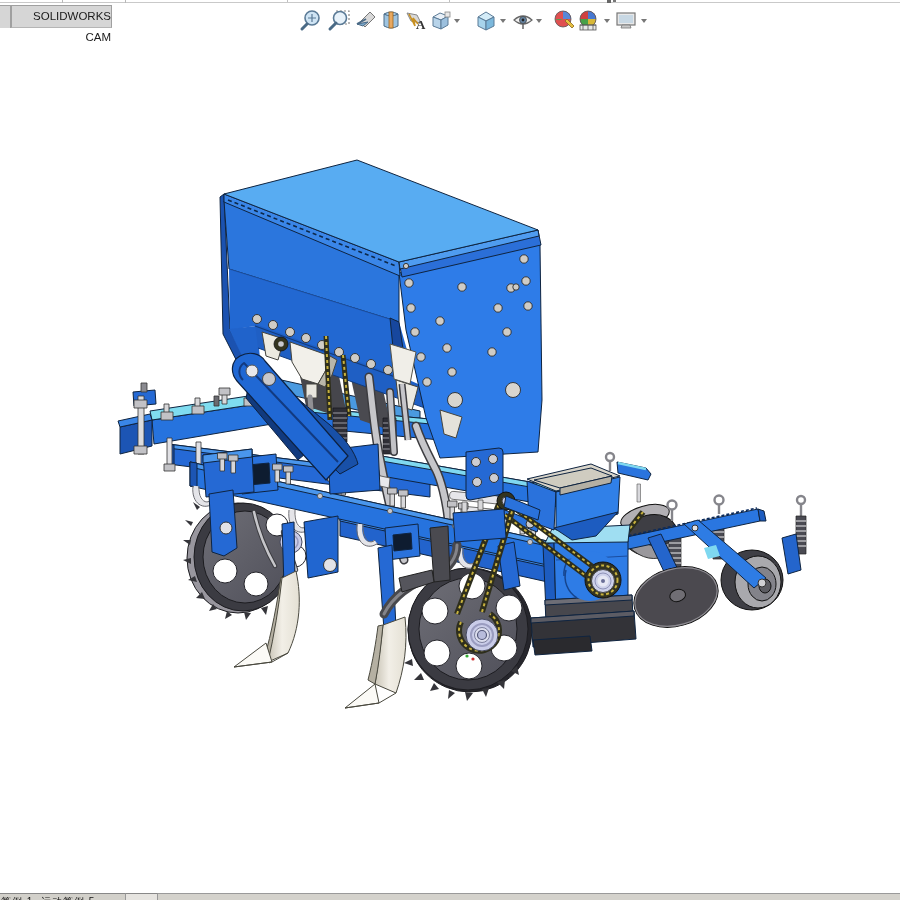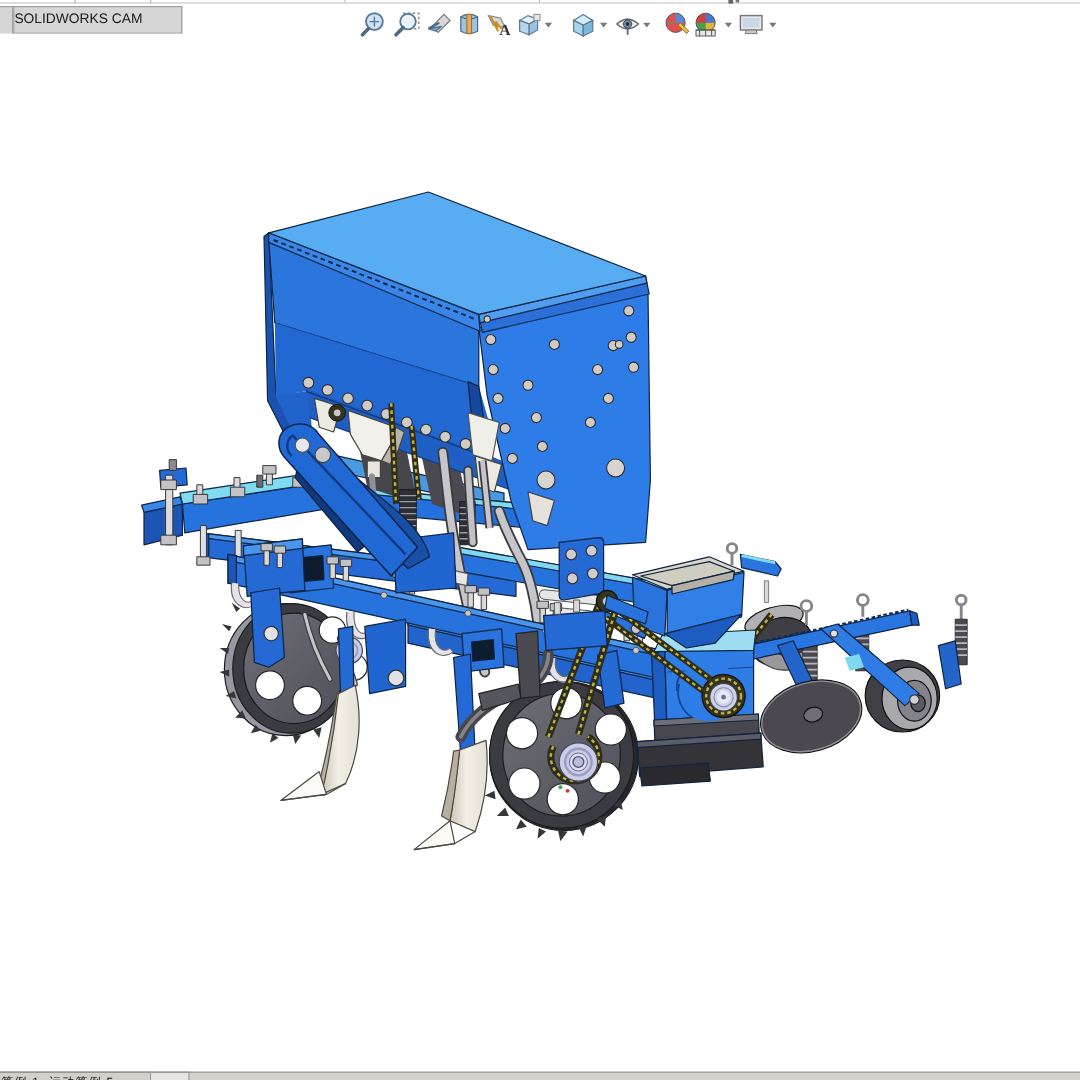--- a/index.html
+++ b/index.html
@@ -1,19 +1,19 @@
 <!DOCTYPE html>
 <html><head>
 <meta charset="utf-8">
 <style>
   html,body{margin:0;padding:0;width:900px;height:900px;background:#ffffff;overflow:hidden;}
   body{font-family:"Liberation Sans", sans-serif;position:relative;}
   #topline{position:absolute;left:0;top:2px;width:900px;height:1px;background:#c9c9c9;}
   #tabsmall{position:absolute;left:0;top:5px;width:11px;height:23px;background:#d6d6d6;border-top:1px solid #a0a0a0;border-right:1px solid #a0a0a0;box-sizing:border-box;}
-  #tab{position:absolute;left:11px;top:5px;width:141px;height:23px;background:#d6d6d6;border:1px solid #a0a0a0;border-bottom:1px solid #b5b5b5;box-sizing:border-box;color:#1a1a1a;font-size:11.5px;text-align:left;line-height:21px;}
+  #tab{position:absolute;left:11px;top:5px;width:101px;height:23px;background:#d6d6d6;border:1px solid #a0a0a0;border-bottom:1px solid #b5b5b5;box-sizing:border-box;color:#1a1a1a;font-size:11.5px;text-align:right;line-height:21px;}
   #bottombar{position:absolute;left:0;top:893px;width:900px;height:7px;background:#d4d2cc;border-top:1px solid #9a9a9a;box-sizing:border-box;}
   svg{position:absolute;left:0;top:0;}
 </style>
 </head>
 <body>
 <div id="topline"></div>
 <div style="position:absolute;left:62px;top:0;width:1px;height:3px;background:#b8b8b8;"></div>
 <div style="position:absolute;left:125px;top:0;width:1px;height:3px;background:#b8b8b8;"></div>
 <div style="position:absolute;left:607px;top:0;width:4px;height:3px;background:#666;"></div>
 <div style="position:absolute;left:613px;top:0;width:3px;height:2px;background:#777;"></div>

